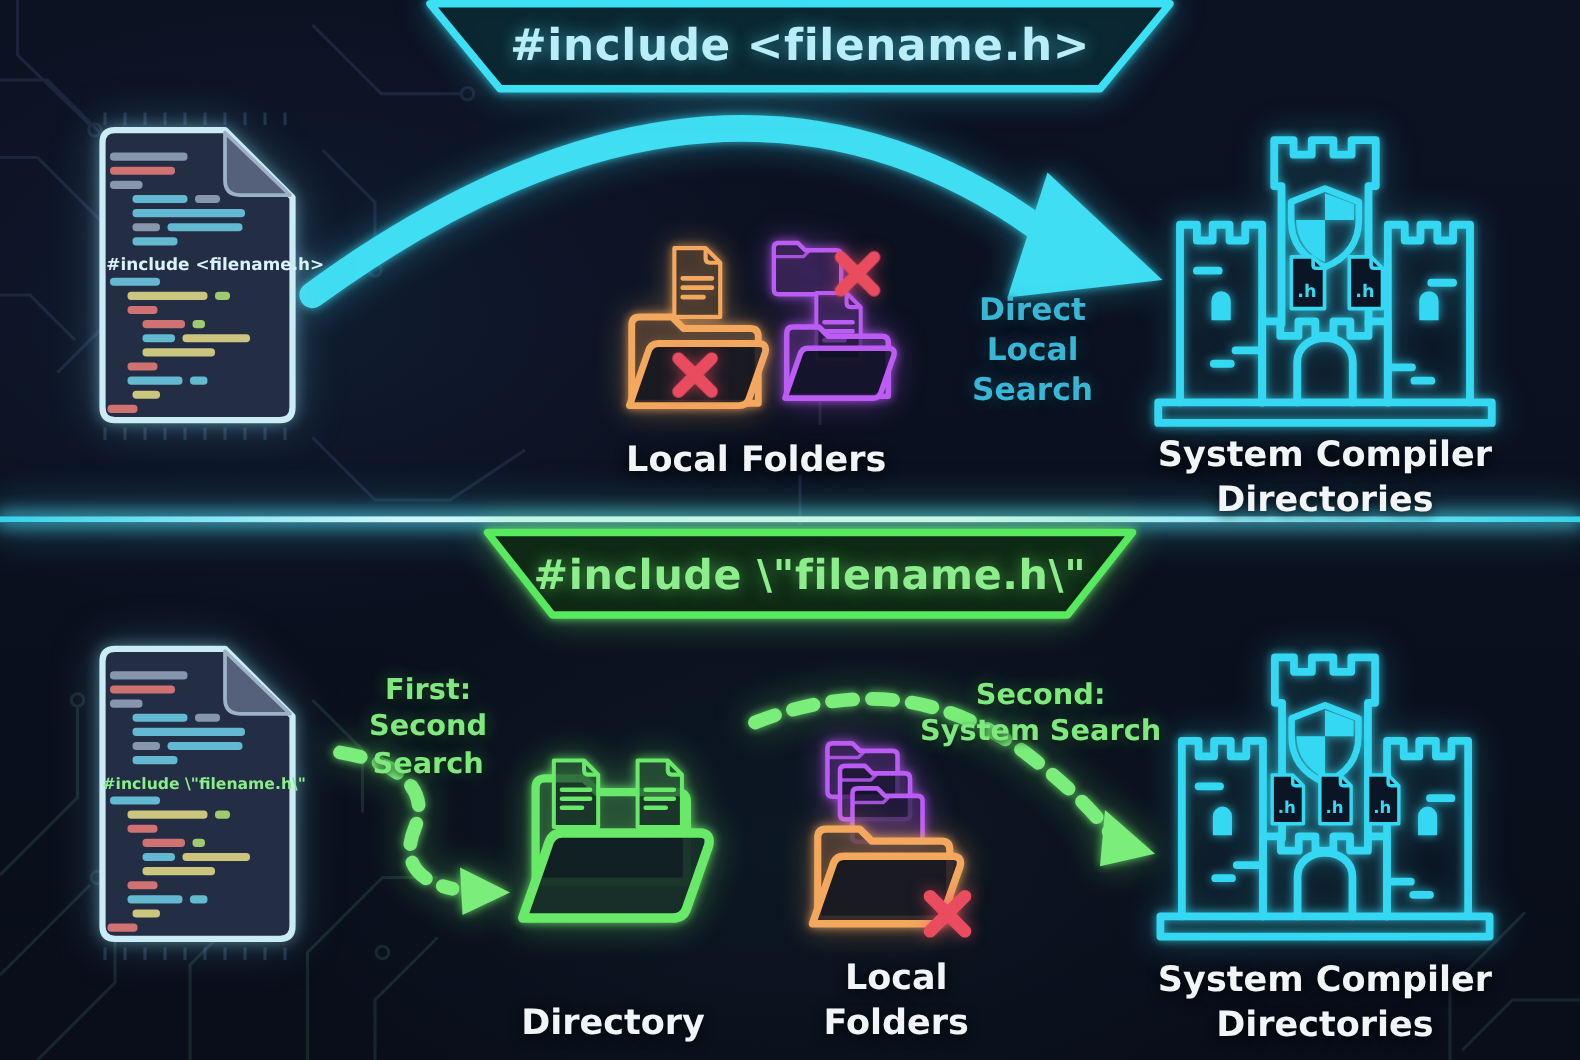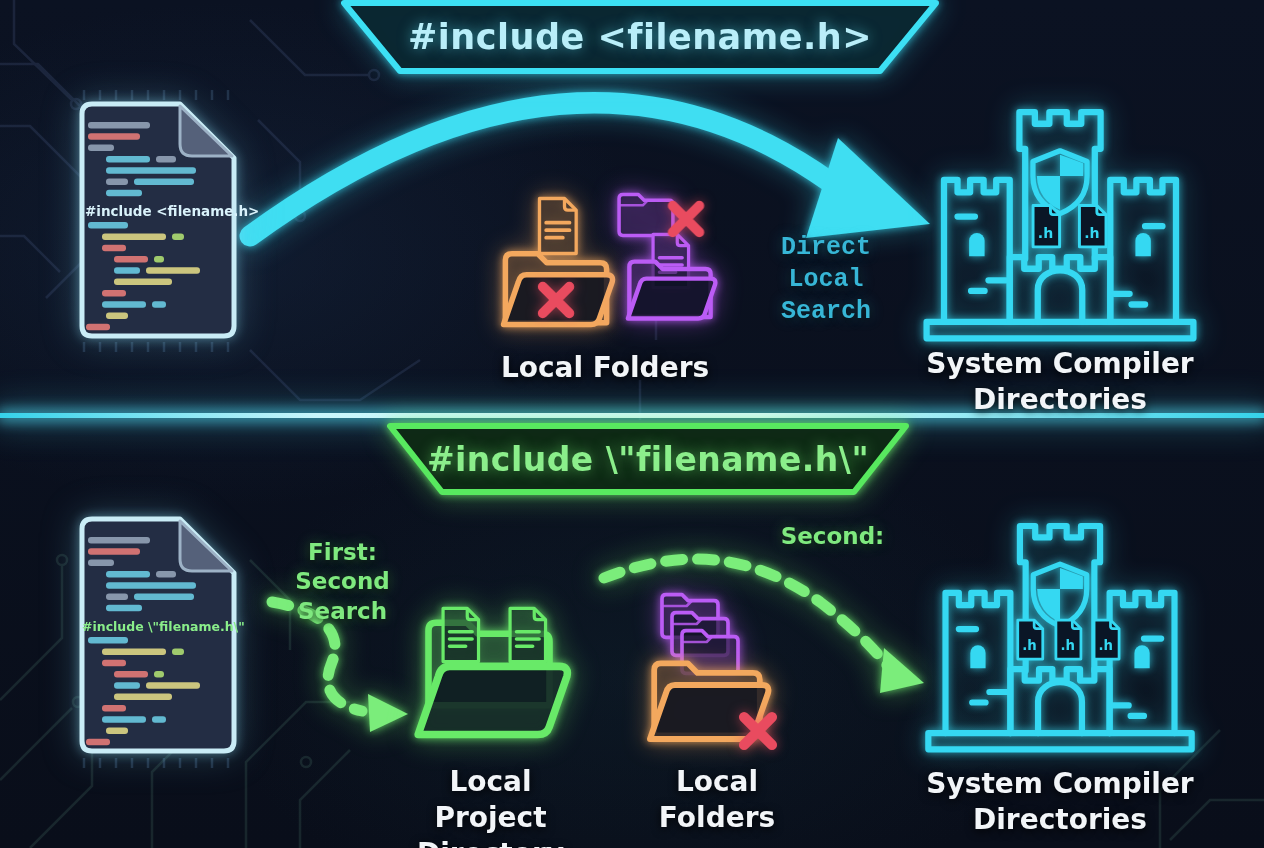--- a/index.html
+++ b/index.html
@@ -9,21 +9,21 @@
       radial-gradient(ellipse 700px 420px at 18% 30%, rgba(28,48,78,.35), transparent 60%),
       radial-gradient(ellipse 700px 420px at 50% 80%, rgba(20,50,60,.25), transparent 60%),
       linear-gradient(#0b1222,#090e1a);
     font-family:"DejaVu Sans","Liberation Sans",sans-serif;
   }
   .abs{position:absolute;}
   svg{overflow:visible;display:block;}
   .label{font-weight:bold;text-align:center;color:#f2f5f8;font-size:28px;line-height:1.28;
          text-shadow:0 2px 10px rgba(0,0,0,.9);}
   .label-green{color:#7fe97f;text-shadow:0 0 14px rgba(100,235,110,.4),0 2px 6px rgba(0,0,0,.8);}
-  .label-teal{color:#37b6d6;text-shadow:0 0 14px rgba(56,190,220,.35),0 2px 6px rgba(0,0,0,.8);font-family:Liberation Mono, monospace;}
+  .label-teal{color:#37b6d6;text-shadow:0 0 14px rgba(56,190,220,.35),0 2px 6px rgba(0,0,0,.8);}
   .banner-text{display:block;text-align:center;font-weight:bold;letter-spacing:.5px;}
   .banner-text.cyan{color:#b9eef9;text-shadow:0 0 14px rgba(90,225,248,.55);}
   .banner-text.green{color:#8bee8b;text-shadow:0 0 14px rgba(110,238,110,.55);}
   .neon-cyan  {filter:drop-shadow(0 0 4px rgba(56,218,242,.75)) drop-shadow(0 0 14px rgba(56,218,242,.35));}
   .neon-file  {filter:drop-shadow(0 0 6px rgba(140,220,245,.45)) drop-shadow(0 0 18px rgba(120,210,240,.25));}
   .neon-green {filter:drop-shadow(0 0 4px rgba(110,238,110,.8)) drop-shadow(0 0 14px rgba(110,238,110,.4));}
   .neon-orange{filter:drop-shadow(0 0 4px rgba(243,168,94,.8)) drop-shadow(0 0 12px rgba(243,168,94,.4));}
   .neon-purple{filter:drop-shadow(0 0 4px rgba(187,92,245,.8)) drop-shadow(0 0 12px rgba(187,92,245,.4));}
   .neon-red   {filter:drop-shadow(0 0 6px rgba(233,75,95,.6));}
   #divider{left:0;top:413px;width:1264px;height:5px;
@@ -275,26 +275,27 @@
   <div class="abs label" style="left:925px;top:346px;width:270px">
     <span>System Compiler</span><br>
     <span>Directories</span>
   </div>
 
   <div class="abs label label-green" style="left:260px;top:538px;width:165px;font-size:23px">
     <span>First: Second</span><br>
     <span>Search</span>
   </div>
 
-  <div class="abs label label-green" style="left:730px;top:522px;width:205px;font-size:23px">
+  <div class="abs label label-green" style="left:730px;top:542px;width:205px;font-size:23px">
     <span>Second:</span><br>
+    <span>System Search</span>
   </div>
 
   <div class="abs label" style="left:393px;top:764px;width:195px">
-    <span>Local Project</span><br>
+    <br>
     <span>Directory</span>
   </div>
 
   <div class="abs label" style="left:622px;top:764px;width:190px">
     <span>Local Folders</span>
   </div>
 
   <div class="abs label" style="left:925px;top:766px;width:270px">
     <span>System Compiler</span><br>
     <span>Directories</span>

